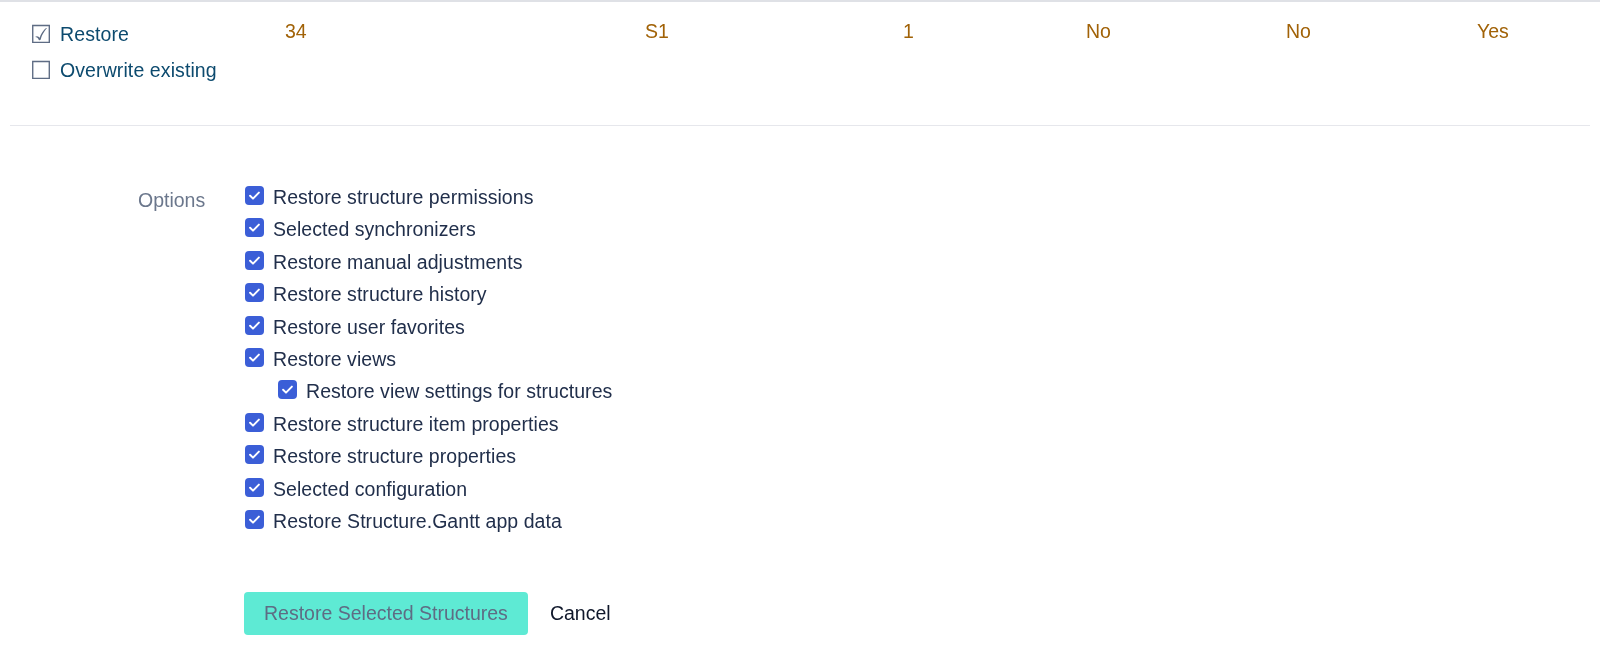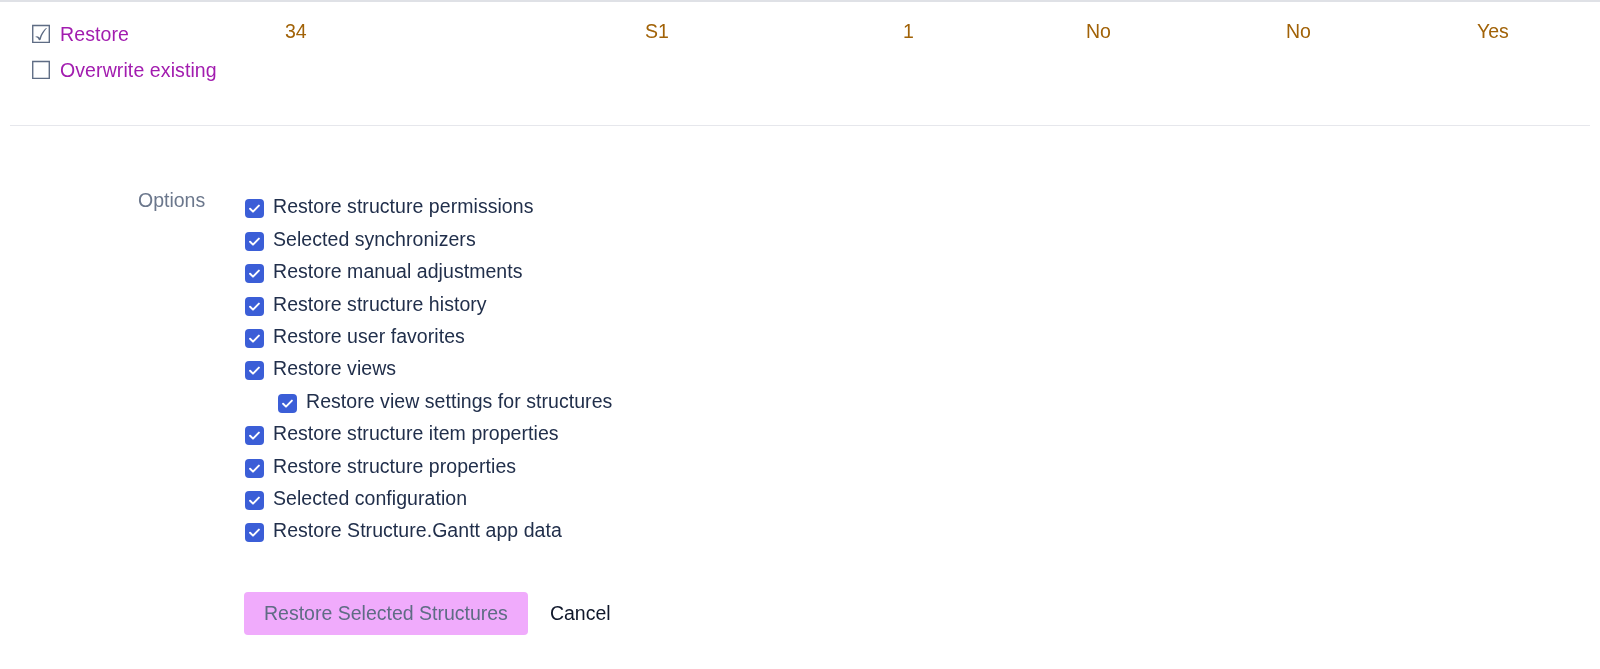--- a/index.html
+++ b/index.html
@@ -69,21 +69,21 @@
     font-size: 25px;
     line-height: 25px;
     color: #5e6c84;
     text-align: left;
     margin-right: 8px;
     font-family: "DejaVu Sans", sans-serif;
   }
 
   .glyph-label {
     font-size: 19.5px;
-    color: #a21caf;
+    color: #0c4a6e;
     letter-spacing: 0.1px;
   }
 
   .cellv {
     position: absolute;
     top: 18px;
     font-size: 19.5px;
     color: #a16207;
     white-space: nowrap;
   }
@@ -115,21 +115,21 @@
   }
 
   .options-list {
     position: absolute;
     left: 245px;
     top: 0;
   }
 
   .opt-row {
     display: flex;
-    align-items: flex-end;
+    align-items: flex-start;
     height: 32.4px;
     white-space: nowrap;
   }
 
   .opt-row.indent { padding-left: 33px; }
 
   .cbx {
     position: relative;
     flex: 0 0 auto;
     width: 19px;
@@ -163,21 +163,21 @@
     display: flex;
     align-items: center;
   }
 
   .btn-primary {
     display: inline-flex;
     align-items: center;
     justify-content: center;
     height: 43px;
     padding: 0 20px;
-    background: #f0abfc;
+    background: #5eead4;
     border: none;
     border-radius: 4px;
     color: #5e6c84;
     font-size: 19.5px;
     font-family: "Liberation Sans", sans-serif;
     cursor: pointer;
     white-space: nowrap;
   }
 
   .btn-link {

